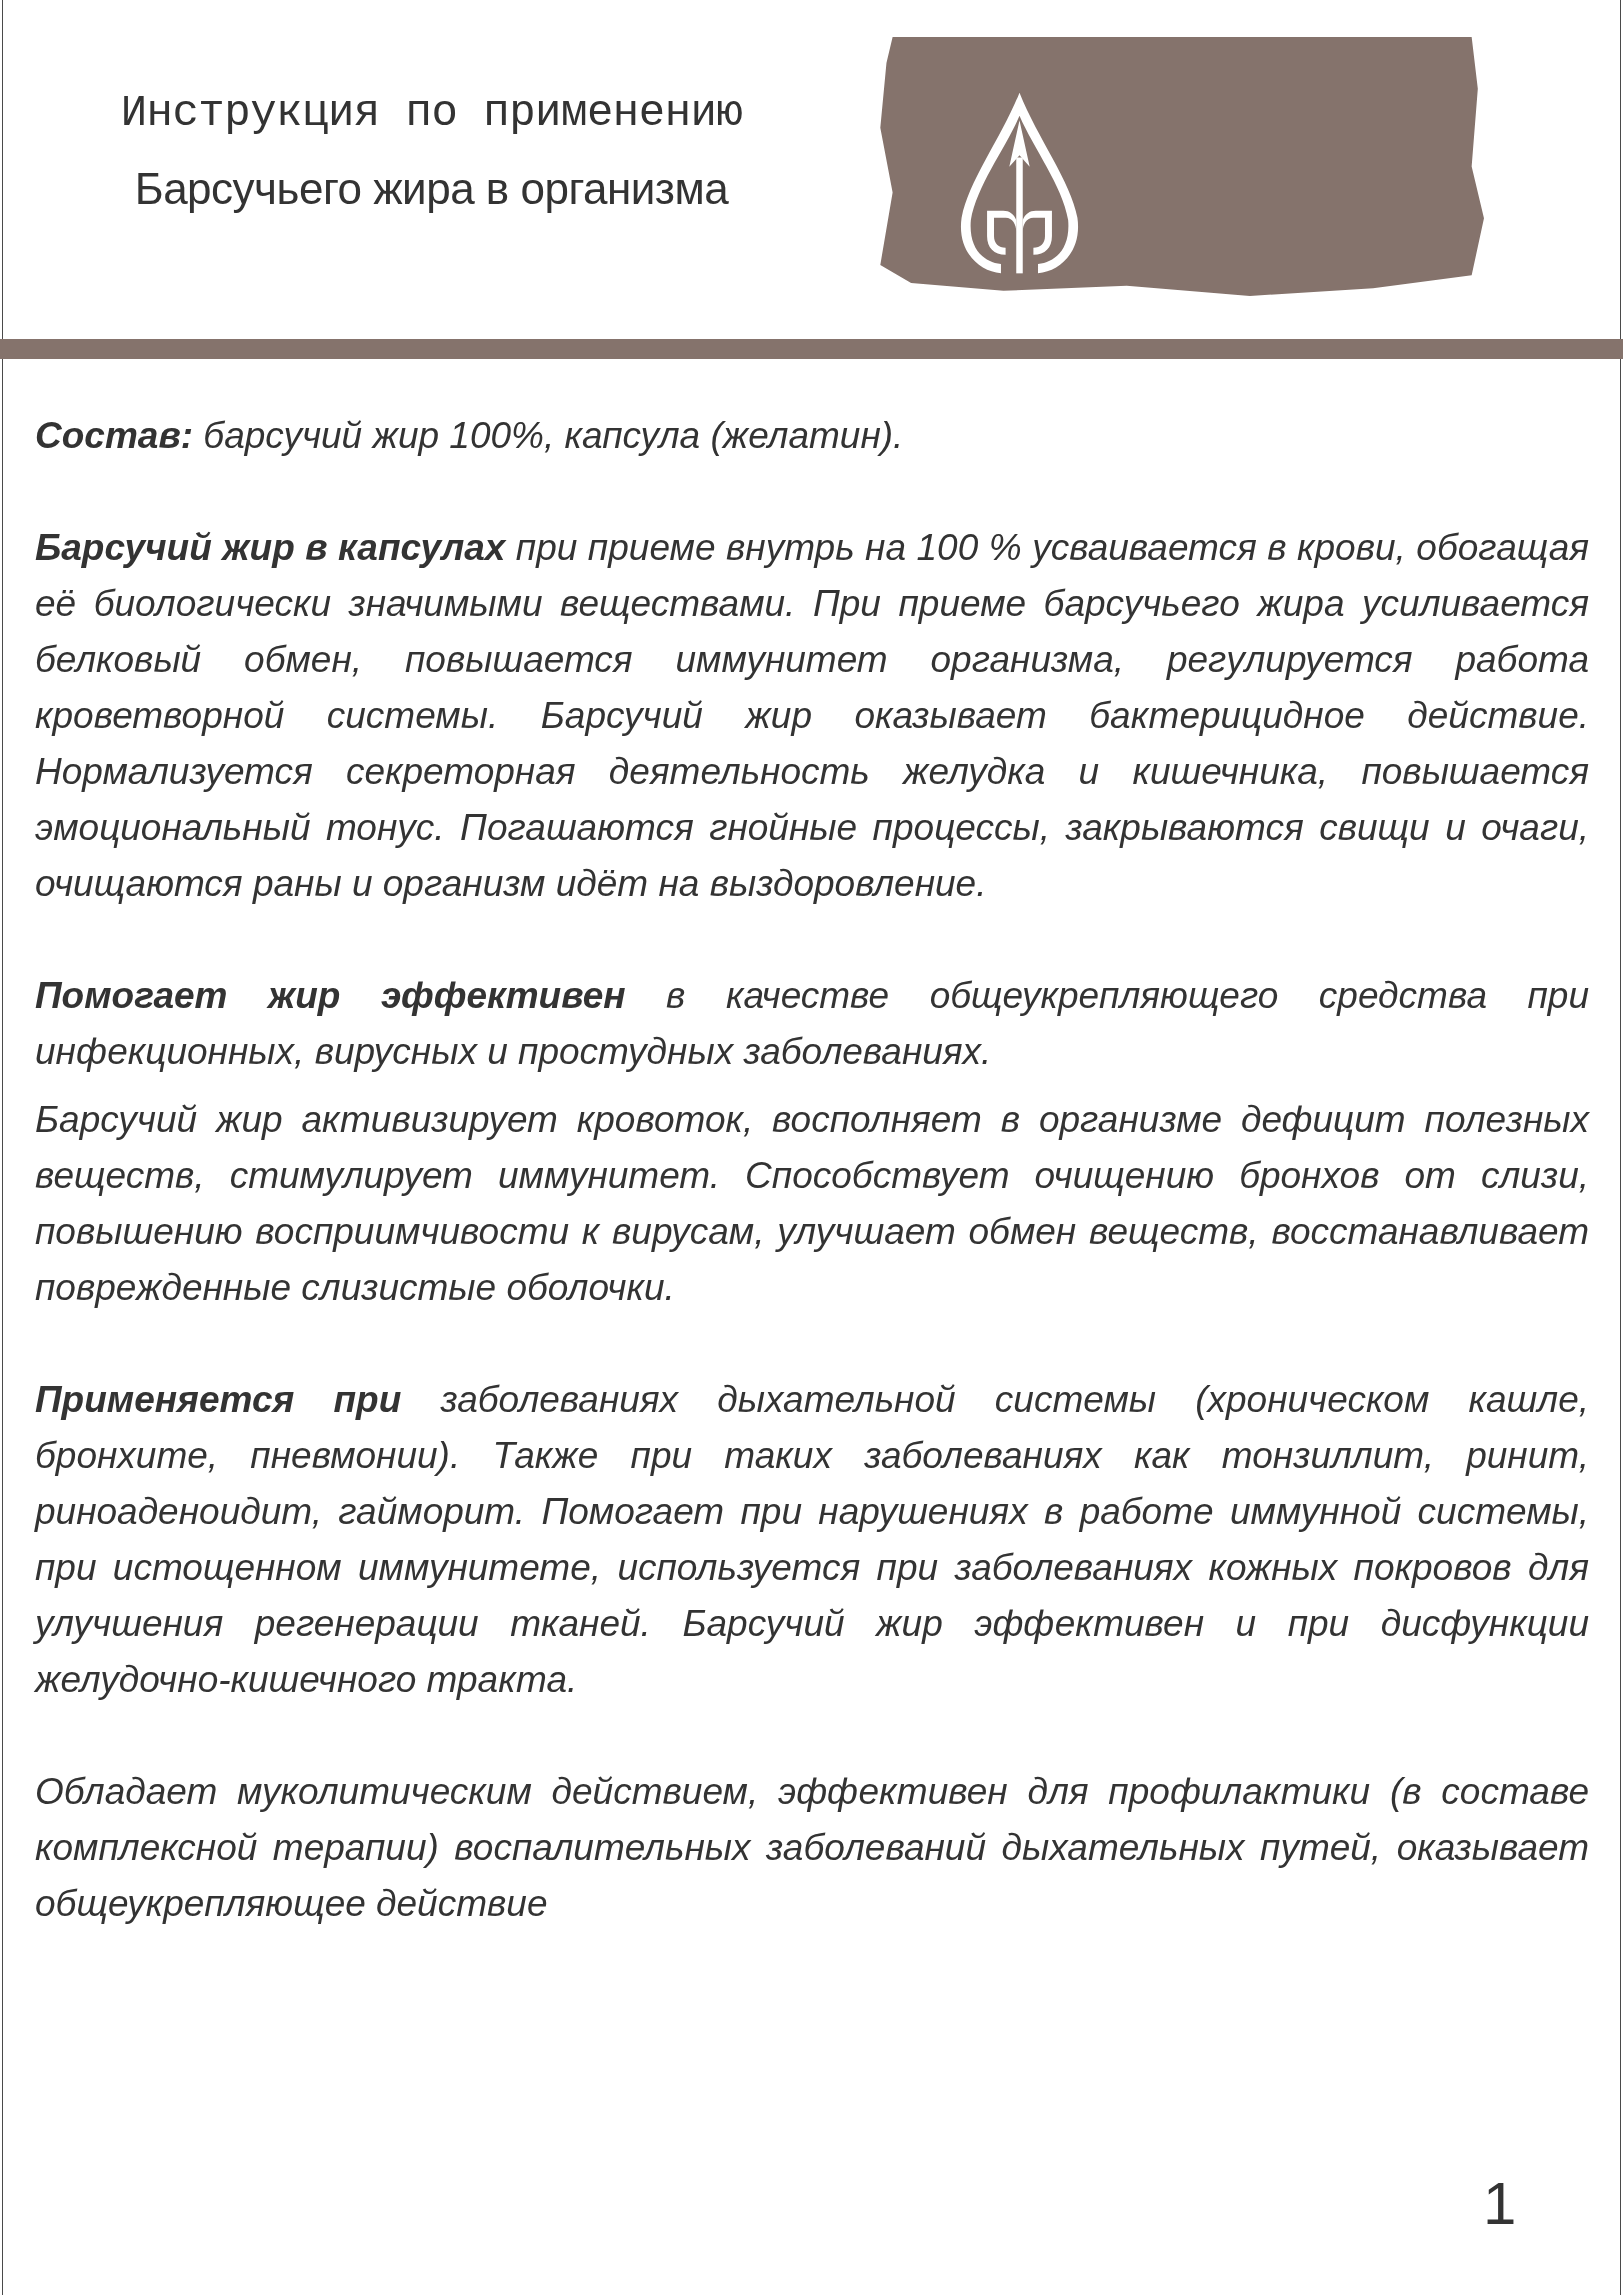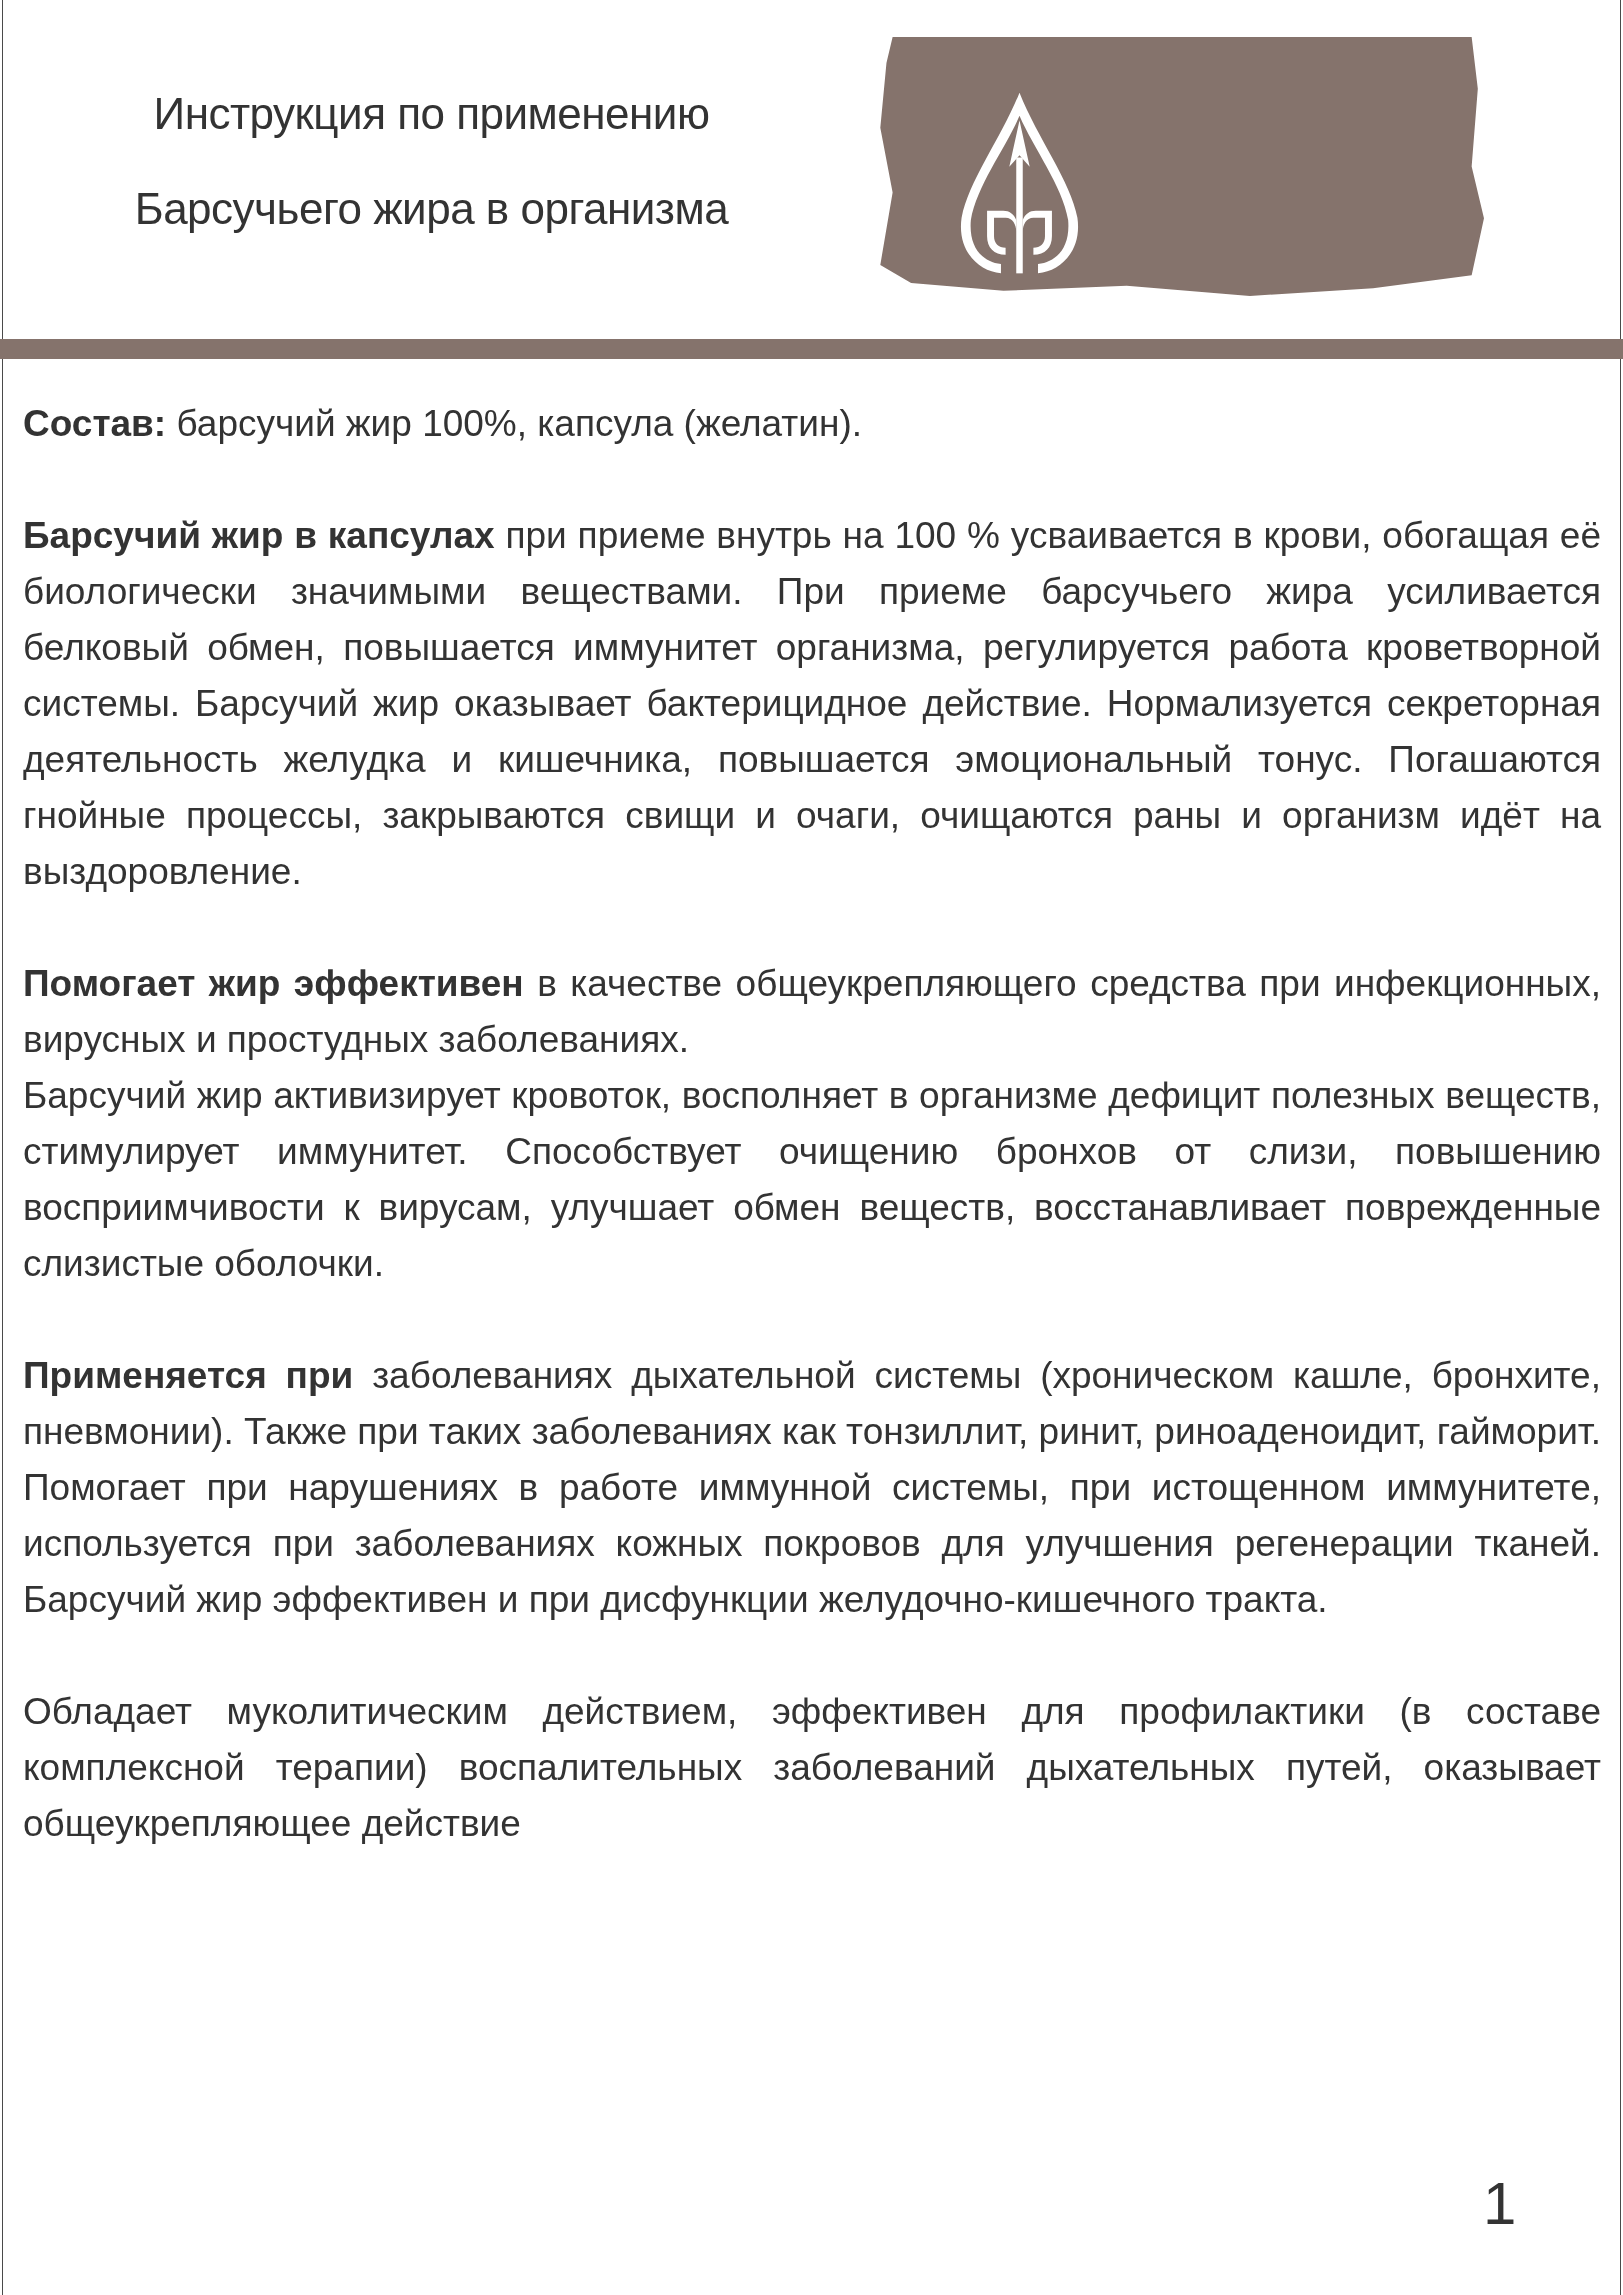--- a/index.html
+++ b/index.html
@@ -2,33 +2,33 @@
 <html style="font-size:7.4px"><head>
 <meta charset="utf-8">
 <style>
   html, body { margin:0; padding:0; background:#ffffff; }
   body { width:1623px; height:2295px; position:relative; overflow:hidden;
          font-family:"Liberation Sans", sans-serif; color:#333333; }
   .page-border { position:absolute; left:1.9px; top:0; width:1619px; height:2295px;
                  border-left:1.9px solid #4a4a4a; border-right:1.9px solid #4a4a4a; box-sizing:border-box; }
   .header-text { position:absolute; left:70px; top:88px; width:723px; text-align:center;
                  font-size:44px; line-height:51px; color:#333333; letter-spacing:-0.5px; }
-  .header-text .l1 { display:block; margin-bottom:44px; }
+  .header-text .l1 { display:block; margin-bottom:24px;font-family:Liberation Mono, monospace; }
   .header-text .l2, .header-text .l3 { display:block; }
   .logo { position:absolute; left:871px; top:37px; width:635px; height:278px; }
   .logo-bg { position:absolute; left:9.3px; top:0; width:616px; height:259px; background:#85736C;
              clip-path: polygon(2% 0,96% 0,97% 20%,96% 50%,98% 70%,96% 92%,80% 97%,60% 100%,40% 96%,20% 98%,5% 95%,0 88%,2% 60%,0 35%,1% 10%); }
   .logo-mark { position:absolute; left:79px; top:51px; width:139px; height:190px; }
   .logo-text { position:absolute; left:222px; top:76px; color:#ffffff; font-weight:bold;
                font-size:70px; line-height:70px; letter-spacing:0.9px; }
   .logo-text span { display:block; }
   .band { position:absolute; left:0; top:339px; width:1623px; height:20.4px; background:#85736C; }
   .body { position:absolute; left:23px; top:396px; width:1578px; font-size:37px; line-height:56px; }
   .para { margin:0 0 56px 0; text-align:justify; text-align-last:left; }
-  .para p { margin:0; text-align:justify; text-align-last:left; }
+  .para p { margin:12px; text-align:justify; text-align-last:left;font-style:italic; }
   .bold { font-weight:bold; }
   .page-num { position:absolute; left:1483px; top:2169px; font-size:60px; font-weight:normal; color:#333333; }
 </style>
 </head>
 <body>
 
 <div class="page-border"></div>
 
 <div class="header-text">
   <span class="l1">Инструкция по применению</span>

